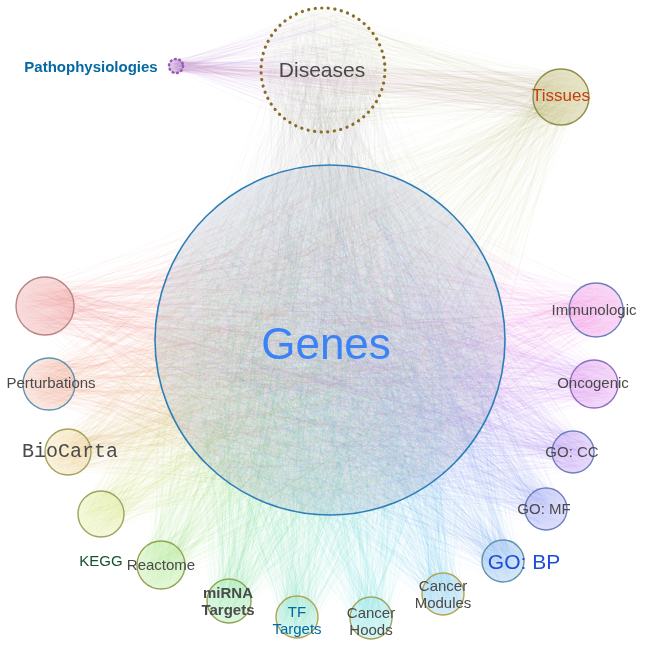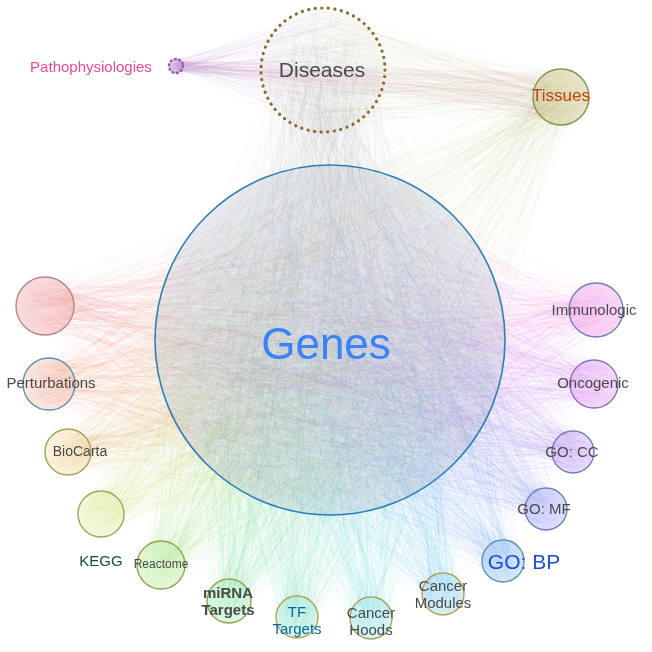--- a/index.html
+++ b/index.html
@@ -76,26 +76,26 @@
       <circle cx="443" cy="594" r="21" fill="rgba(150,210,240,0.40)" stroke="#b3a352" stroke-width="1.4"></circle>
       <circle cx="503" cy="561" r="21" fill="rgba(145,190,240,0.40)" stroke="#5f93ad" stroke-width="1.4"></circle>
       <circle cx="546" cy="509" r="21" fill="rgba(165,170,245,0.40)" stroke="#6f7fbd" stroke-width="1.4"></circle>
       <circle cx="573" cy="452" r="21" fill="rgba(195,160,245,0.40)" stroke="#6f7fbd" stroke-width="1.4"></circle>
       <circle cx="594" cy="384" r="24" fill="rgba(225,155,240,0.40)" stroke="#8f6fbd" stroke-width="1.4"></circle>
       <circle cx="596" cy="310" r="27" fill="rgba(240,150,230,0.40)" stroke="#6f7fbd" stroke-width="1.4"></circle>
     </svg>
   <div class="labels">
       <div class="node-label" style="left: 326px; top: 344px; font-size: 44px; color: #3b82f6;">Genes</div>
       <div class="node-label" style="left: 322px; top: 70px; font-size: 21px; color: rgb(74, 74, 74);">Diseases</div>
-      <div class="node-label" style="left: 91px; top: 67px; font-size: 15px; color: #ec4899;">Pathophysiologies</div>
+      <div class="node-label" style="left: 91px; top: 67px; font-size: 15px; color: #0369a1; font-weight: bold;">Pathophysiologies</div>
       <div class="node-label" style="left: 561px; top: 96px; font-size: 17px; color: #c2410c;">Tissues</div>
       <div class="node-label" style="left: 51px; top: 383px; font-size: 15px; color: rgb(74, 74, 74);">Perturbations</div>
-      <div class="node-label" style="left: 80px; top: 452px; font-size: 14px; color: rgb(74, 74, 74);">BioCarta</div>
+      <div class="node-label" style="left: 70px; top: 452px; font-size: 20px; color: rgb(74, 74, 74); font-family: Liberation Mono, monospace;">BioCarta</div>
       <div class="node-label" style="left: 101px; top: 513px; font-size: 15px; color: #14532d; margin-top: 48px;">KEGG</div>
-      <div class="node-label" style="left: 161px; top: 565px; font-size: 12px; color: rgb(74, 74, 74);">Reactome</div>
+      <div class="node-label" style="left: 161px; top: 565px; font-size: 15px; color: rgb(74, 74, 74);">Reactome</div>
       <div class="node-label" style="left: 228px; top: 602px; font-size: 15px; color: rgb(74, 74, 74); font-weight: bold;">miRNA
 Targets</div>
       <div class="node-label" style="left: 297px; top: 621px; font-size: 15px; color: #0369a1;">TF
 Targets</div>
       <div class="node-label" style="left: 371px; top: 622px; font-size: 15px; color: rgb(74, 74, 74);">Cancer
 Hoods</div>
       <div class="node-label" style="left: 443px; top: 595px; font-size: 15px; color: rgb(74, 74, 74);">Cancer
 Modules</div>
       <div class="node-label" style="left: 524px; top: 562px; font-size: 21px; color: #1d4ed8;">GO: BP</div>
       <div class="node-label" style="left: 544px; top: 509px; font-size: 15px; color: rgb(74, 74, 74);">GO: MF</div>

